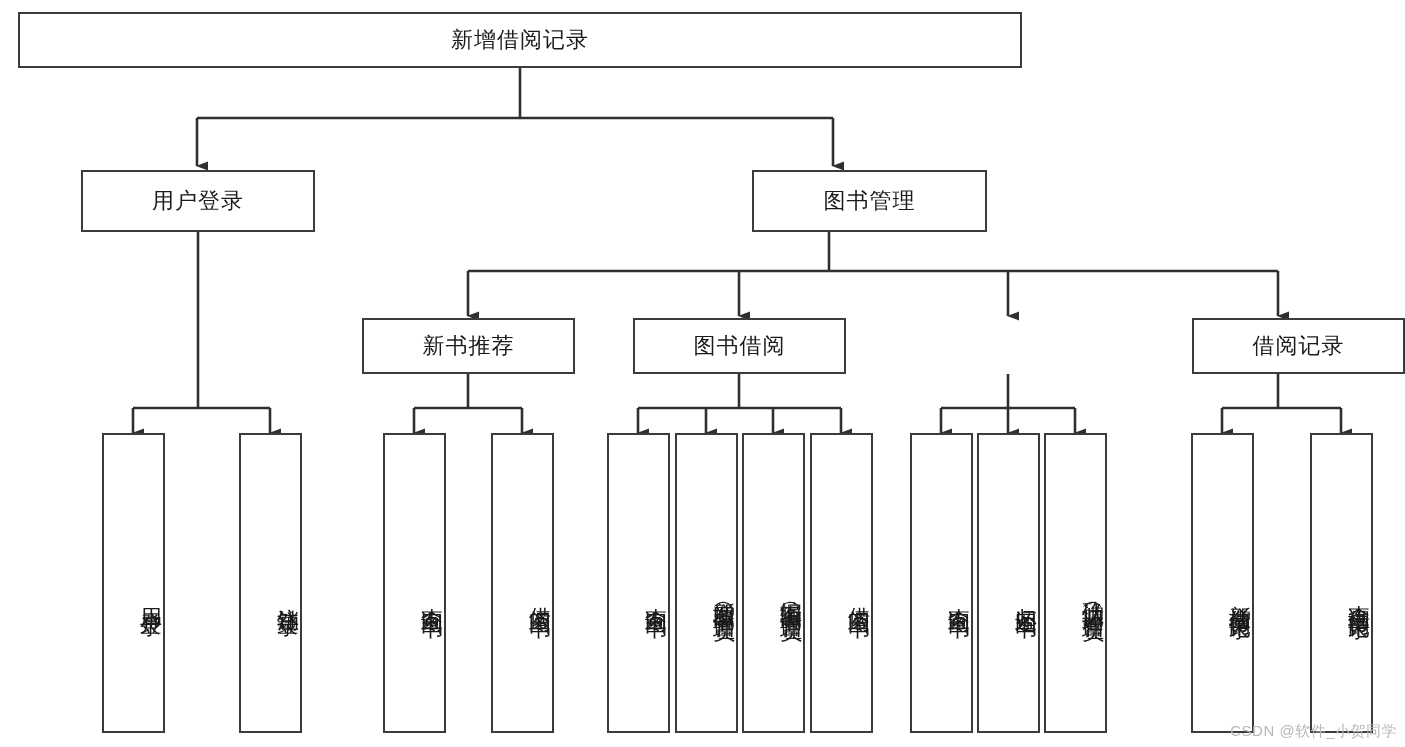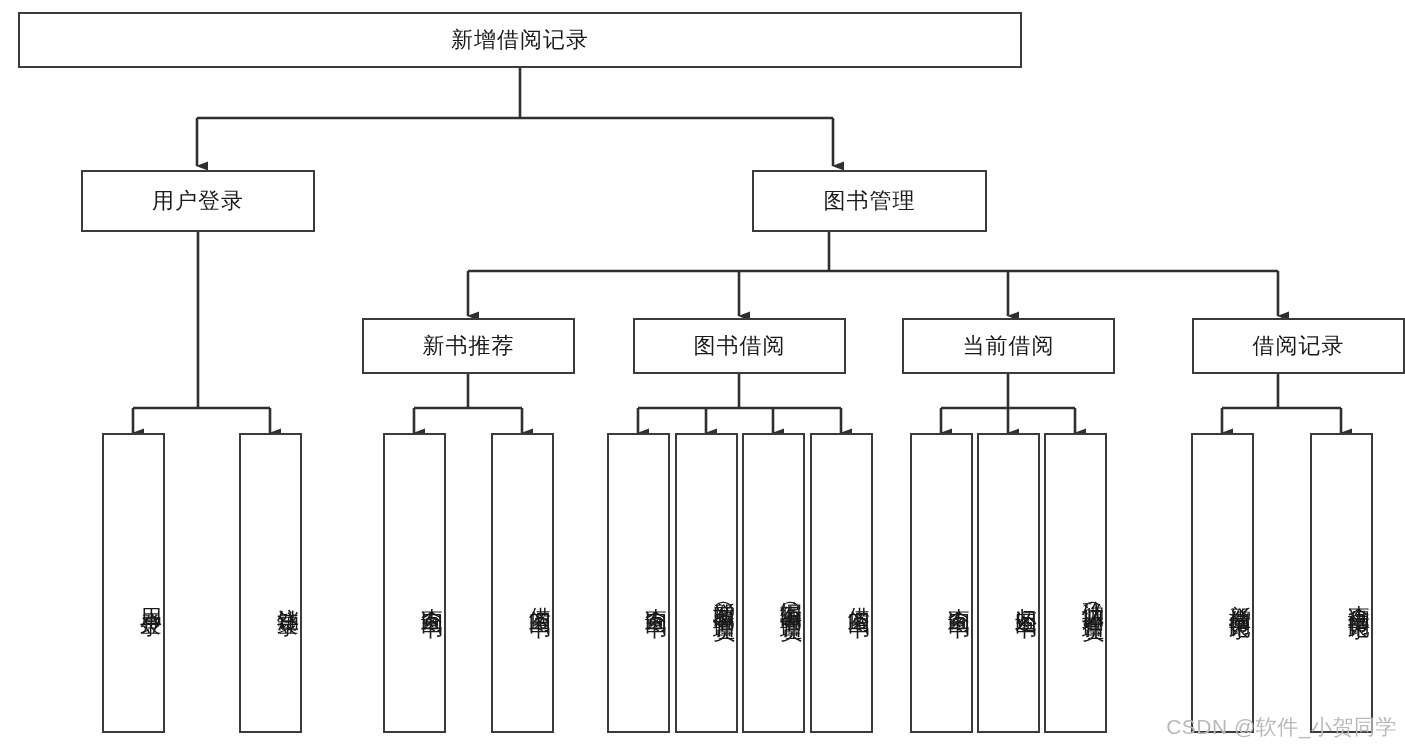--- a/index.html
+++ b/index.html
@@ -53,21 +53,21 @@
     white-space: pre;
   }
   .node.vert .lbl {
     writing-mode: vertical-rl;
     text-orientation: upright;
   }
   #watermark {
     position: absolute;
     right: 8px;
     bottom: 6px;
-    font-size: 21px;
+    font-size: 15px;
     color: #b9b9b9;
     letter-spacing: 0.5px;
     white-space: nowrap;
     user-select: none;
   }
 </style>
 </head>
 <body>
 
 <div id="canvas">
@@ -135,23 +135,20 @@
   </div>
 
   <div class="node horiz" style="left:633px; top:318px; width:213px; height:56px;">
     <span class="lbl">图书借阅</span>
   </div>
 
   <div class="node horiz" style="left:362px; top:318px; width:213px; height:56px;">
     <span class="lbl">新书推荐</span>
   </div>
 
-  <div class="node horiz" style="left:902px; top:318px; width:213px; height:56px;">
-    <span class="lbl">当前借阅</span>
-  </div>
 
   <div class="node horiz" style="left:1172px; top:318px; width:213px; height:56px;margin-left:20px;">
     <span class="lbl">借阅记录</span>
   </div>
 
   <div class="node vert" style="left:102px; top:433px; width:63px; height:300px;">
     <span class="lbl">用户登录</span>
   </div>
   <div class="node vert" style="left:239px; top:433px; width:63px; height:300px;">
     <span class="lbl">注销登录</span>

